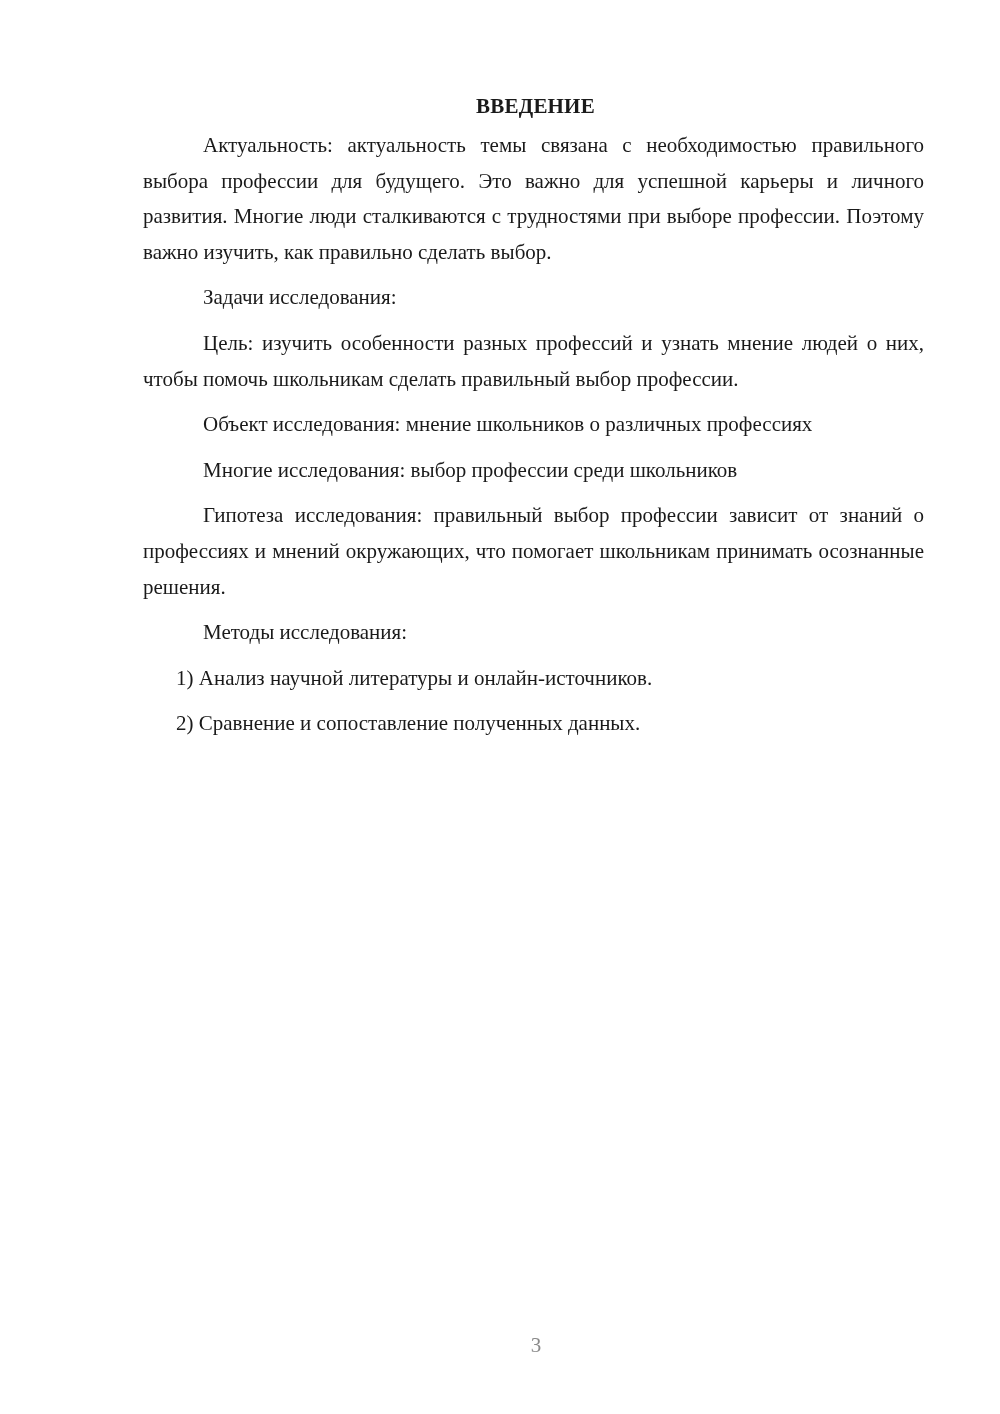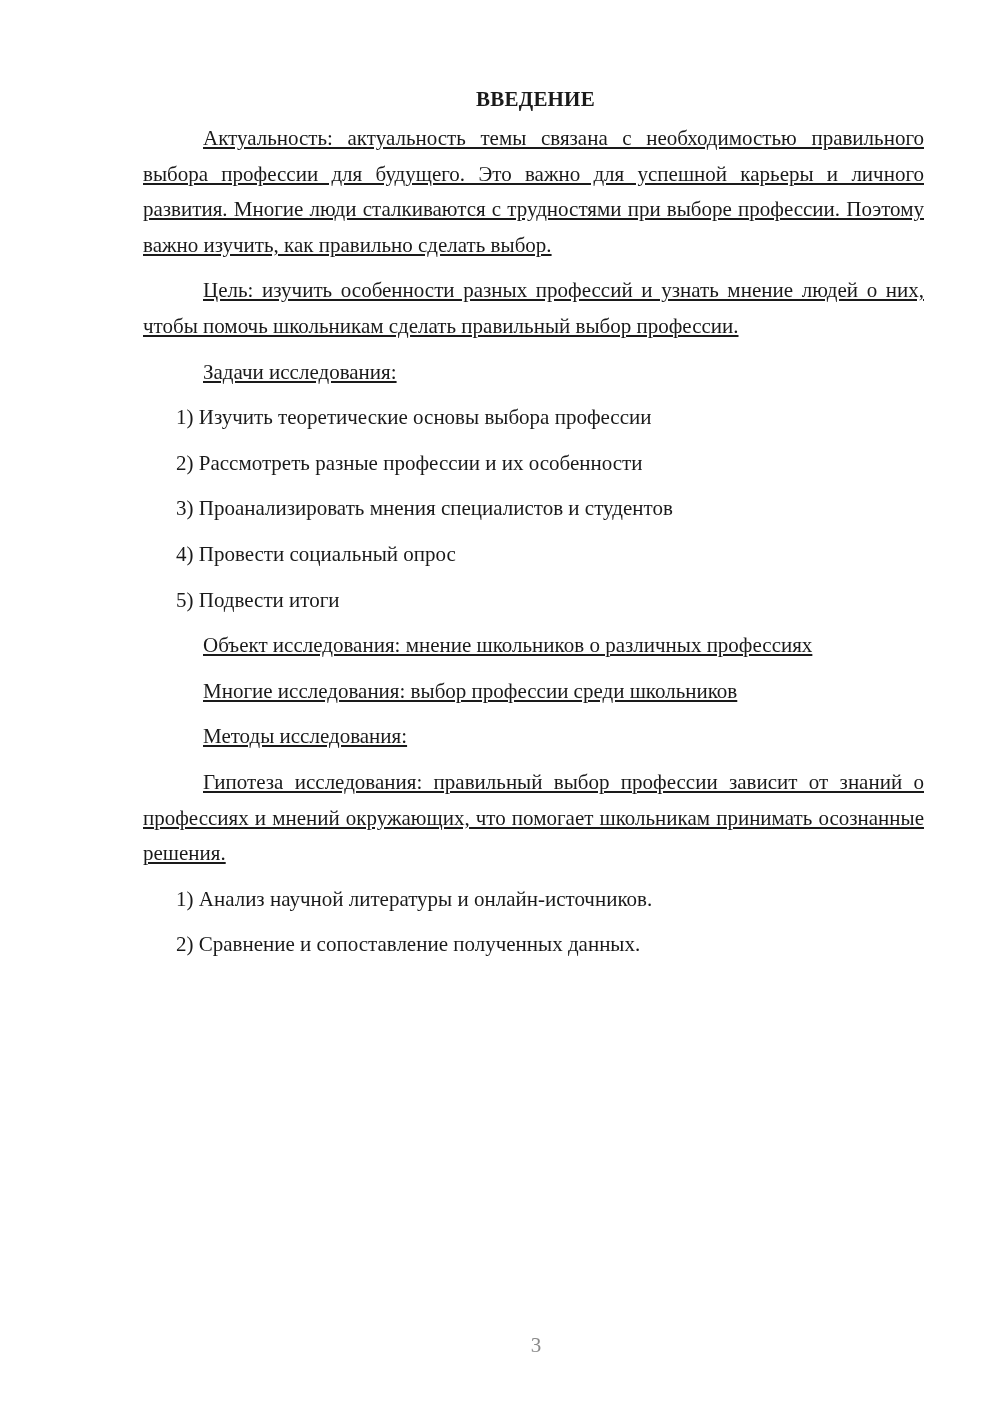--- a/index.html
+++ b/index.html
@@ -11,38 +11,37 @@
     width: 1000px;
     height: 1414px;
     position: relative;
     overflow: hidden;
     font-family: "Liberation Serif", "DejaVu Serif", serif;
     color: #1a1a1a;
   }
   .page {
     position: absolute;
     left: 143px;
-    top: 81px;
+    top: 88px;
     width: 785px;
   }
   .title {
     text-align: center;
     font-weight: bold;
     font-size: 21px;
     line-height: 36px;
     margin: 0 0 4px 0;
     letter-spacing: 0.2px;
   }
   .para {
     font-size: 21px;
     line-height: 35.6px;
     text-align: justify;
     text-indent: 60px;
     margin: 0 4px 10px 0;
-    text-decoration: underline;
   }
   .para.single {
     margin-bottom: 10px;
   }
   .list {
     margin: 0;
     padding: 0;
     list-style: none;
   }
   .list-item {
@@ -64,39 +63,32 @@
 </style>
 </head>
 <body>
 
 <div class="page">
   <h1 class="title">ВВЕДЕНИЕ</h1>
 
   <p class="para">Актуальность: актуальность темы связана с необходимостью правильного выбора профессии для будущего. Это важно для успешной карьеры и личного развития. Многие люди сталкиваются с трудностями при выборе профессии. Поэтому важно изучить, как правильно сделать выбор.</p>
 
 
+  <p class="para single">Задачи исследования:</p>
+
   <p class="para">Цель: изучить особенности разных профессий и узнать мнение людей о них, чтобы помочь школьникам сделать правильный выбор профессии.</p>
 
-  <p class="para single">Задачи исследования:</p>
-
-  <ul class="list">
-    <li class="list-item">1) Изучить теоретические основы выбора профессии</li>
-    <li class="list-item">2) Рассмотреть разные профессии и их особенности</li>
-    <li class="list-item">3) Проанализировать мнения специалистов и студентов</li>
-    <li class="list-item">4) Провести социальный опрос</li>
-    <li class="list-item">5) Подвести итоги</li>
-  </ul>
 
   <p class="para single">Объект исследования: мнение школьников о различных профессиях</p>
 
   <p class="para single">Многие исследования: выбор профессии среди школьников</p>
 
+  <p class="para">Гипотеза исследования: правильный выбор профессии зависит от знаний о профессиях и мнений окружающих, что помогает школьникам принимать осознанные решения.</p>
+
   <p class="para single">Методы исследования:</p>
-
-  <p class="para">Гипотеза исследования: правильный выбор профессии зависит от знаний о профессиях и мнений окружающих, что помогает школьникам принимать осознанные решения.</p>
 
   <ul class="list">
     <li class="list-item">1) Анализ научной литературы и онлайн-источников.</li>
     <li class="list-item">2) Сравнение и сопоставление полученных данных.</li>
   </ul>
 </div>
 
 <div class="page-number">3</div>
 
 </body></html>

